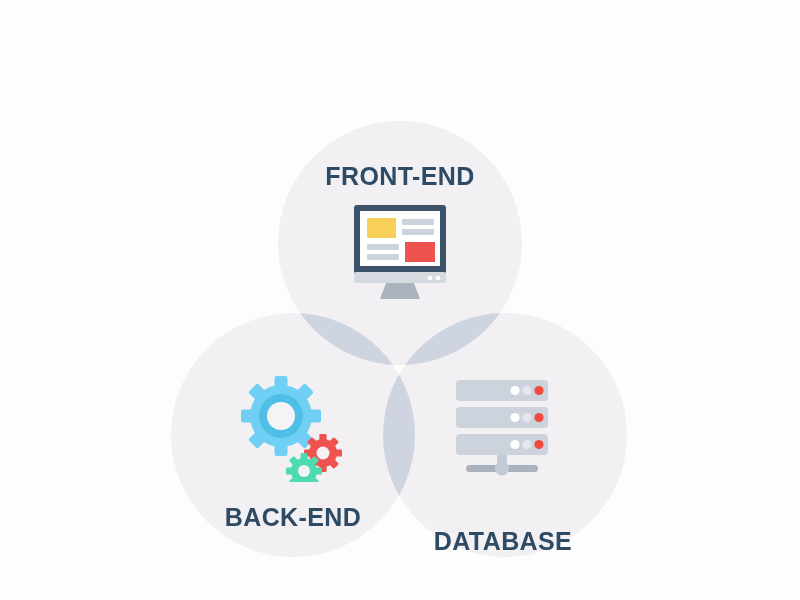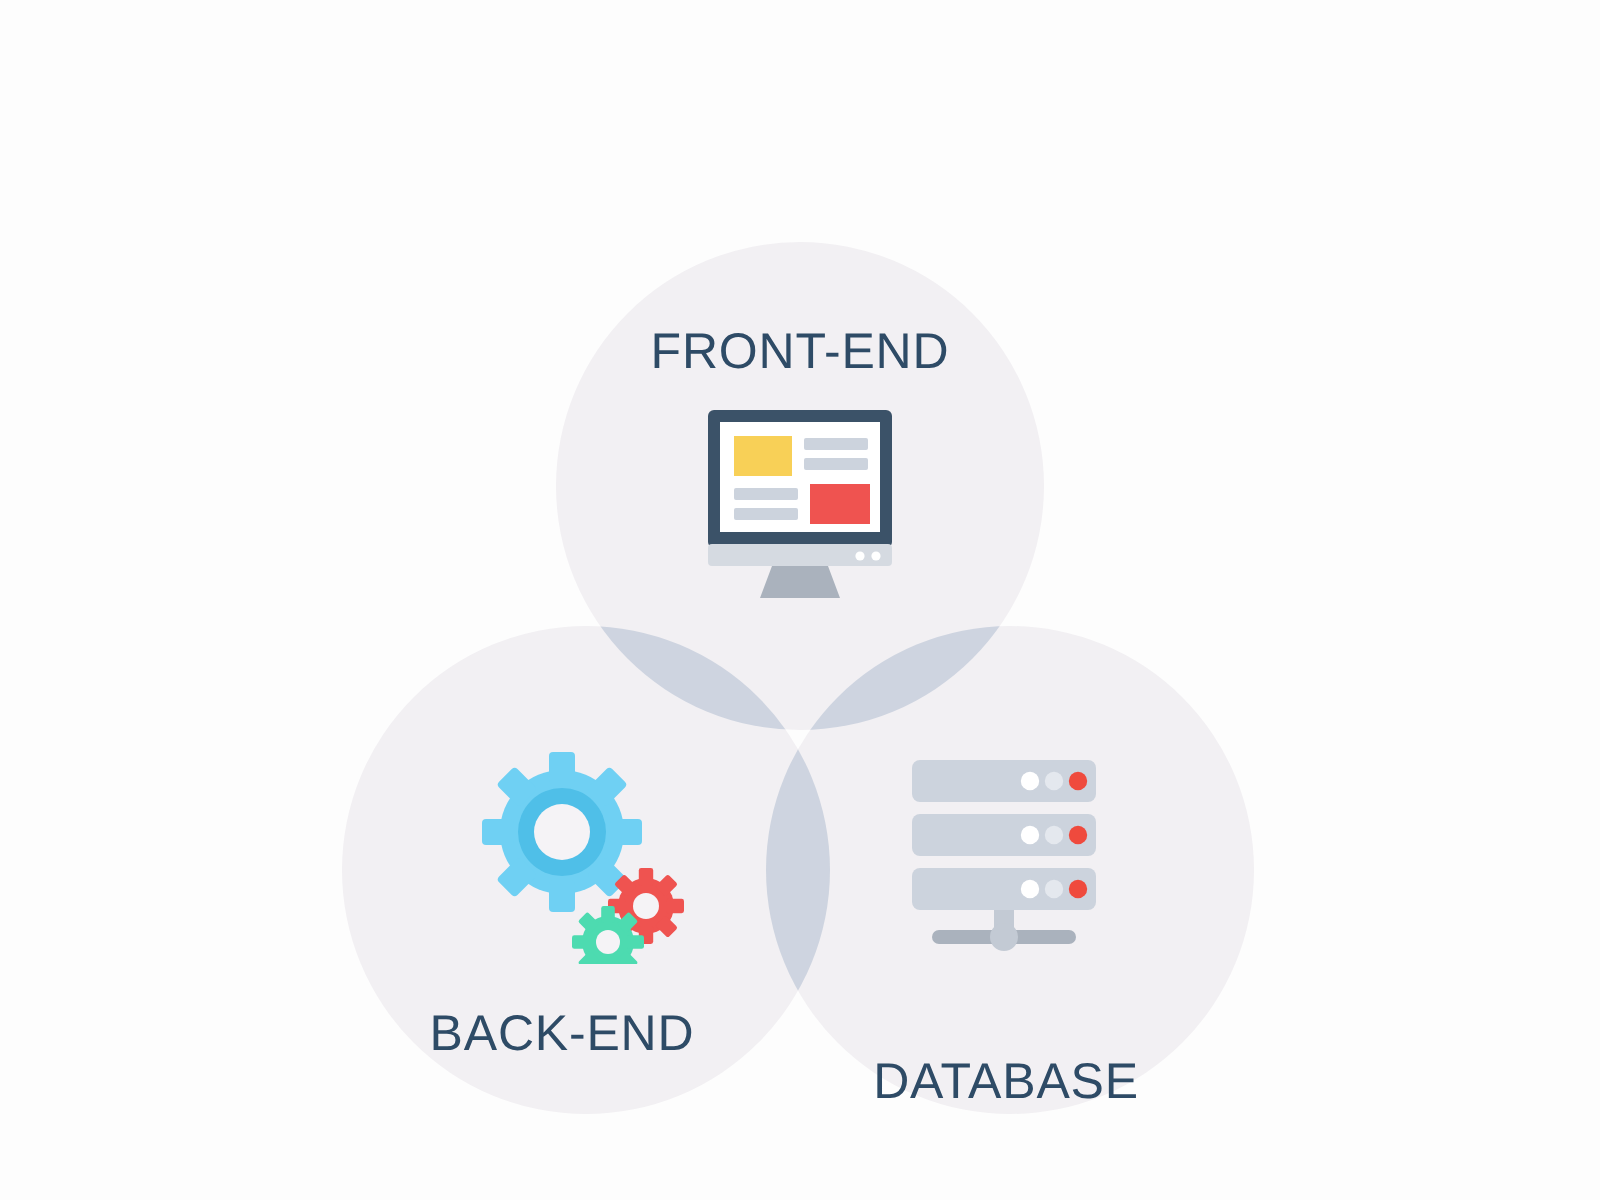--- a/index.html
+++ b/index.html
@@ -23,32 +23,32 @@
     position: absolute;
     left: 0;
     top: 0;
     width: 800px;
     height: 600px;
   }
   .venn-label {
     position: absolute;
     color: #2e4b66;
     font-size: 25px;
-    font-weight: 400;
+    font-weight: 700;
     letter-spacing: 0.4px;
     white-space: nowrap;
     font-family: "Liberation Sans", sans-serif;
   }
   #label-frontend {
     left: 400px;
     top: 162px;
     transform: translate(-50%, 0);
   }
   #label-backend {
-    left: 281px;
+    left: 293px;
     top: 503px;
     transform: translate(-50%, 0);
     text-align: center;
   }
   #label-database {
     left: 503px;
     top: 527px;
     transform: translate(-50%, 0);
   }
   .icon-holder {

